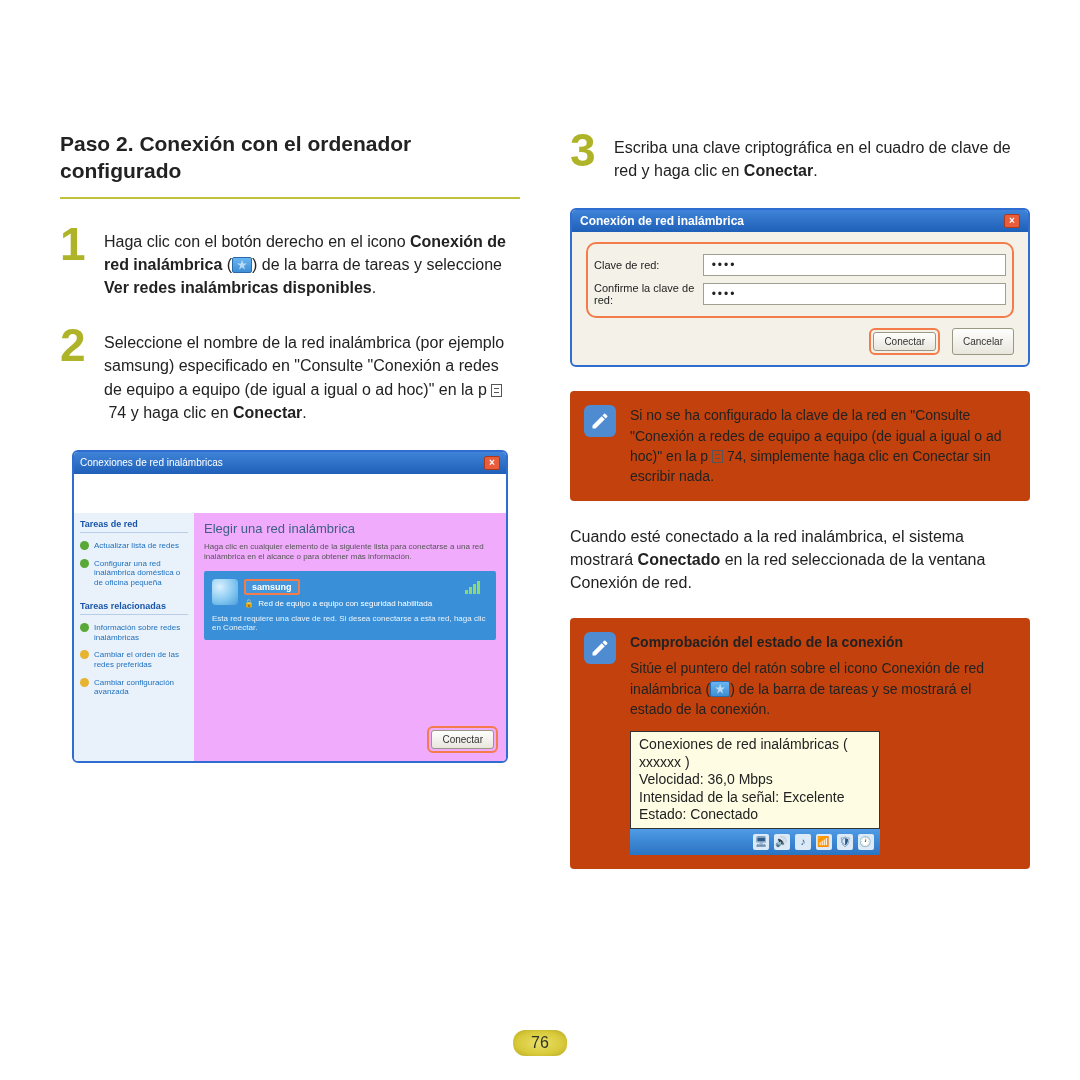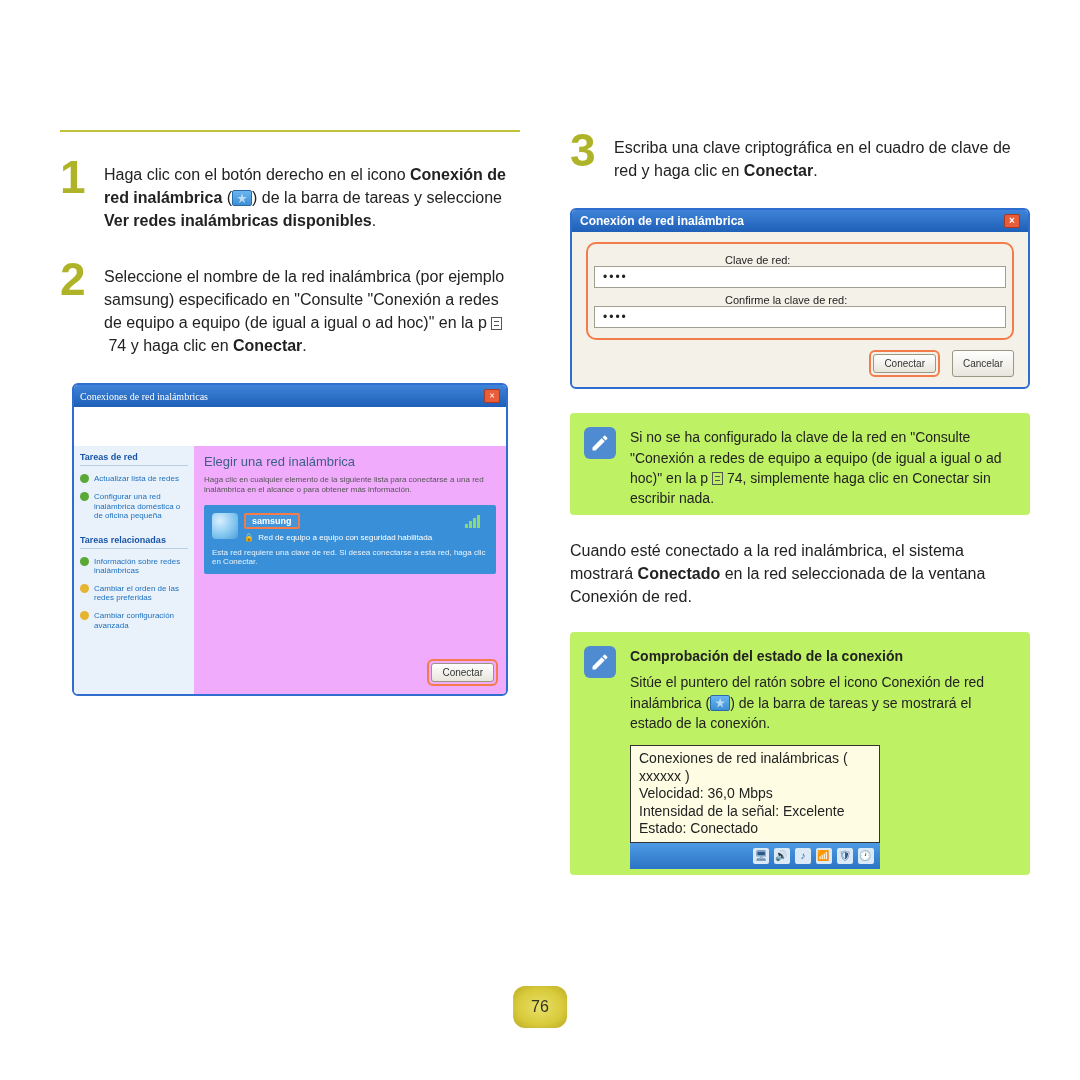--- a/index.html
+++ b/index.html
@@ -89,21 +89,20 @@
     background: #fff;
   }
   .win1-title {
     background: linear-gradient(#3f84d8,#1e5fb8);
     color: #fff;
     padding: 4px 6px;
     display: flex;
     justify-content: space-between;
     align-items: center;
     font-size: 10px;
-    font-family: Liberation Serif, serif;
   }
   .close-btn {
     width: 16px; height: 14px;
     background: #e95d3a;
     border: 1px solid #aa3a1e;
     border-radius: 2px;
     color: #fff;
     font-size: 10px;
     text-align: center;
     line-height: 12px;
@@ -235,21 +234,20 @@
   .dlg-body p.info {
     font-size: 9.5px;
     color: #333;
     line-height: 1.25;
     margin-bottom: 12px;
   }
   .dlg-row {
     display: flex;
     align-items: center;
     margin: 6px 0;
-    flex-direction: column;
   }
   .dlg-row label {
     width: 150px;
     font-size: 11px;
   }
   .inputs-wrap {
     border: 2px solid #f47b4a;
     border-radius: 10px;
     padding: 4px 6px;
   }
@@ -268,23 +266,23 @@
     margin-top: 10px;
   }
   .dlg-btns .hl {
     border: 2px solid #f47b4a;
     border-radius: 6px;
     padding: 2px;
   }
 
   
   .note {
-    background: #bef264;
+    background: #c2410c;
     border-radius: 4px;
-    padding: 14px 16px 6px 60px;
+    padding: 14px 16px 14px 60px;
     margin-top: 24px;
     font-size: 14px;
     line-height: 1.45;
     position: relative;
   }
   .note .note-icon {
     position: absolute;
     left: 14px; top: 14px;
     width: 32px; height: 32px;
     background: #4f8bd0;
@@ -335,36 +333,37 @@
 
   .body-para {
     font-size: 16px;
     line-height: 1.45;
     margin-top: 24px;
   }
 
   
   .page-num {
     position: absolute;
-    bottom: 52px;
+    bottom: 24px;
     left: 50%;
     transform: translateX(-50%);
     background: radial-gradient(ellipse at center, #e9e06a 0%, #d8ca3a 60%, #b7a822 100%);
     color: #332;
     font-size: 16px;
-    padding: 12px 18px;
+    padding: 4px 18px;
     border-radius: 12px;
   }
 </style>
 </head>
 <body>
 
 <div class="page">
 
   <div class="col">
+    <div class="section-title">Paso 2. Conexión con el ordenador configurado</div>
     <div class="section-underline"></div>
 
     <div class="step">
       <div class="step-num">1</div>
       <div class="step-text">
         <span>Haga clic con el botón derecho en el icono </span>
         <b>Conexión de red inalámbrica</b>
         (<span class="inline-icon"></span>)
         <span> de la barra de tareas y seleccione </span>
         <b>Ver redes inalámbricas disponibles</b><span>.</span>

